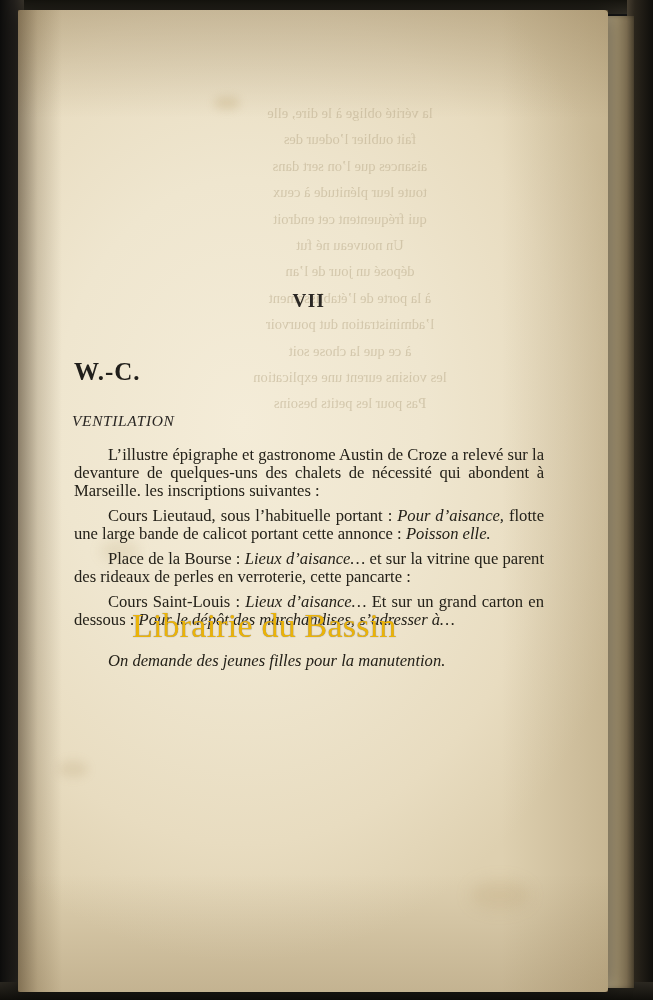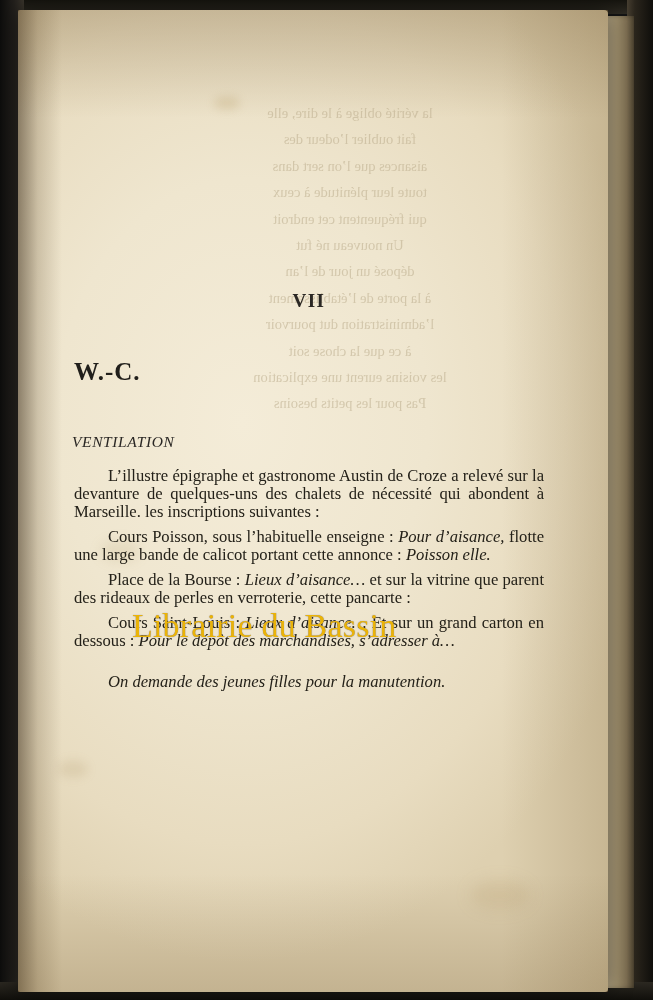--- a/index.html
+++ b/index.html
@@ -130,21 +130,21 @@
   .chapter-title {
     margin-top: 46px;
     text-align: left;
     font-weight: bold;
     font-size: 25px;
     letter-spacing: 1px;
     color: #211f1b;
   }
 
   .section-label {
-    margin-top: 47px;
+    margin-top: 26px;
     margin-left: -2px;
     font-style: italic;
     font-size: 15.5px;
     letter-spacing: .6px;
     color: #2a2724;
   }
 
   p.body {
     margin: 0;
     padding: 0;
@@ -214,21 +214,21 @@
   </div>
 
   <div id="content">
 
     <div class="chapter-num">VII</div>
     <div class="chapter-title">W.-C.</div>
 
     <div class="section-label">VENTILATION</div>
 
     <p class="body first"><span>L’illustre épigraphe et gastronome Austin de Croze a relevé sur la devanture de quelques-uns des chalets de nécessité qui abondent à Marseille. les inscriptions suivantes :</span></p>
-    <p class="body gap"><span>Cours Poisson, sous l’habituelle enseigne : </span><i>Pour d’aisance,</i><span> flotte une large bande de calicot portant cette annonce : </span><i>Poisson elle.</i></p>
+    <p class="body gap"><span>Cours Lieutaud, sous l’habituelle portant : </span><i>Pour d’aisance,</i><span> flotte une large bande de calicot portant cette annonce : </span><i>Poisson elle.</i></p>
     <p class="body gap"><span>Place de la Bourse : </span><i>Lieux d’aisance…</i><span> et sur la vitrine que parent des rideaux de perles en verroterie, cette pancarte :</span></p>
     <p class="body gap"><span>Cours Saint-Louis : </span><i>Lieux d’aisance…</i><span> Et sur un grand carton en dessous : </span><i>Pour le dépôt des marchandises, s’adresser à…</i></p>
     <p class="body bigger-gap"><i>On demande des jeunes filles pour la manutention.</i></p>
 
   </div>
 
   <div id="watermark" style="color: #eab308;">Librairie du Bassin</div>
 
 </div>
 

